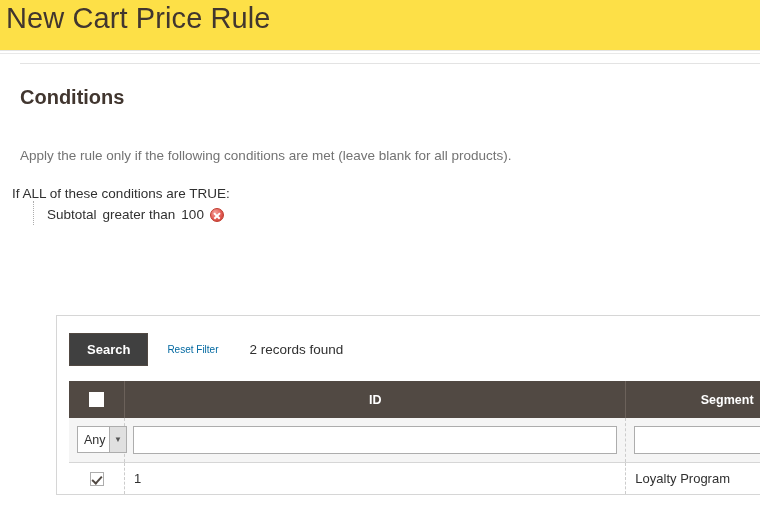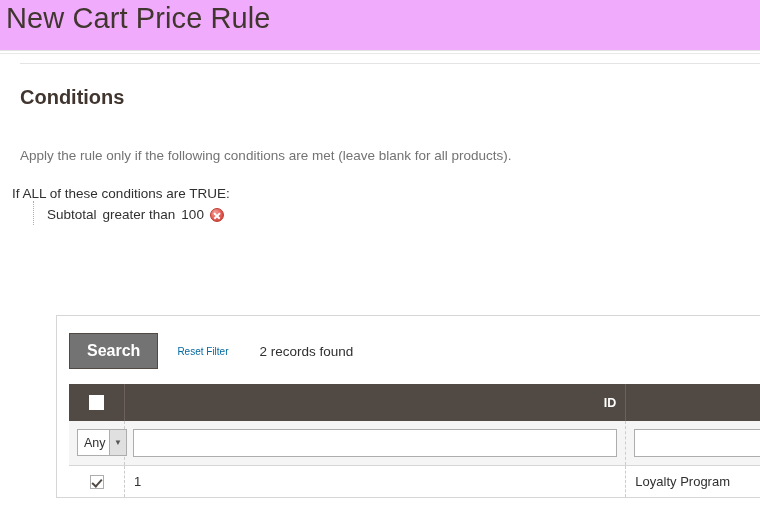--- a/index.html
+++ b/index.html
@@ -7,21 +7,21 @@
     margin: 0; padding: 0;
     width: 760px; height: 518px;
     overflow: hidden;
     background: #ffffff;
     font-family: "Liberation Sans", sans-serif;
   }
 
   
   .page-header {
     height: 51px;
-    background: #f0abfc;
+    background: #fde047;
     border-bottom: 1px solid #e3e3e3;
     position: relative;
   }
   .page-title {
     position: absolute;
     left: 6px;
     top: 2px;
     font-size: 29px;
     font-weight: 300;
     color: #41362f;
@@ -172,25 +172,25 @@
     border-right: none;
     background: #ffffff;
     padding: 0;
   }
   .grid-actions {
     padding: 17px 0 15px 12px;
     display: flex;
     align-items: center;
   }
   .btn-search {
-    background: #737373;
+    background: #404040;
     color: #ffffff;
     border: 1px solid #514943;
     font-family: "Liberation Sans", sans-serif;
-    font-size: 16px;
+    font-size: 13px;
     font-weight: bold;
     padding: 8px 17px;
     cursor: pointer;
   }
   .link-reset {
     margin-left: 19px;
     color: #0369a1;
     font-size: 10px;
     text-decoration: none;
     cursor: pointer;
@@ -206,21 +206,21 @@
     border-collapse: collapse;
     width: 100%;
     table-layout: fixed;
     margin-left: 12px;
   }
   table.grid th {
     background: #514943;
     color: #ffffff;
     font-size: 12.5px;
     font-weight: bold;
-    text-align: right;
+    text-align: center;
     padding: 10px 9px;
     height: 37px;
     border-right: 1px solid #6b615a;
     vertical-align: middle;
   }
   table.grid th.col-check { width: 55px; text-align: center; border-right: 1px solid #6b615a;}
   table.grid th.col-id { width: 496px; }
   table.grid th.col-seg { width: 200px; border-right: none; }
 
   tr.filter-row td {

